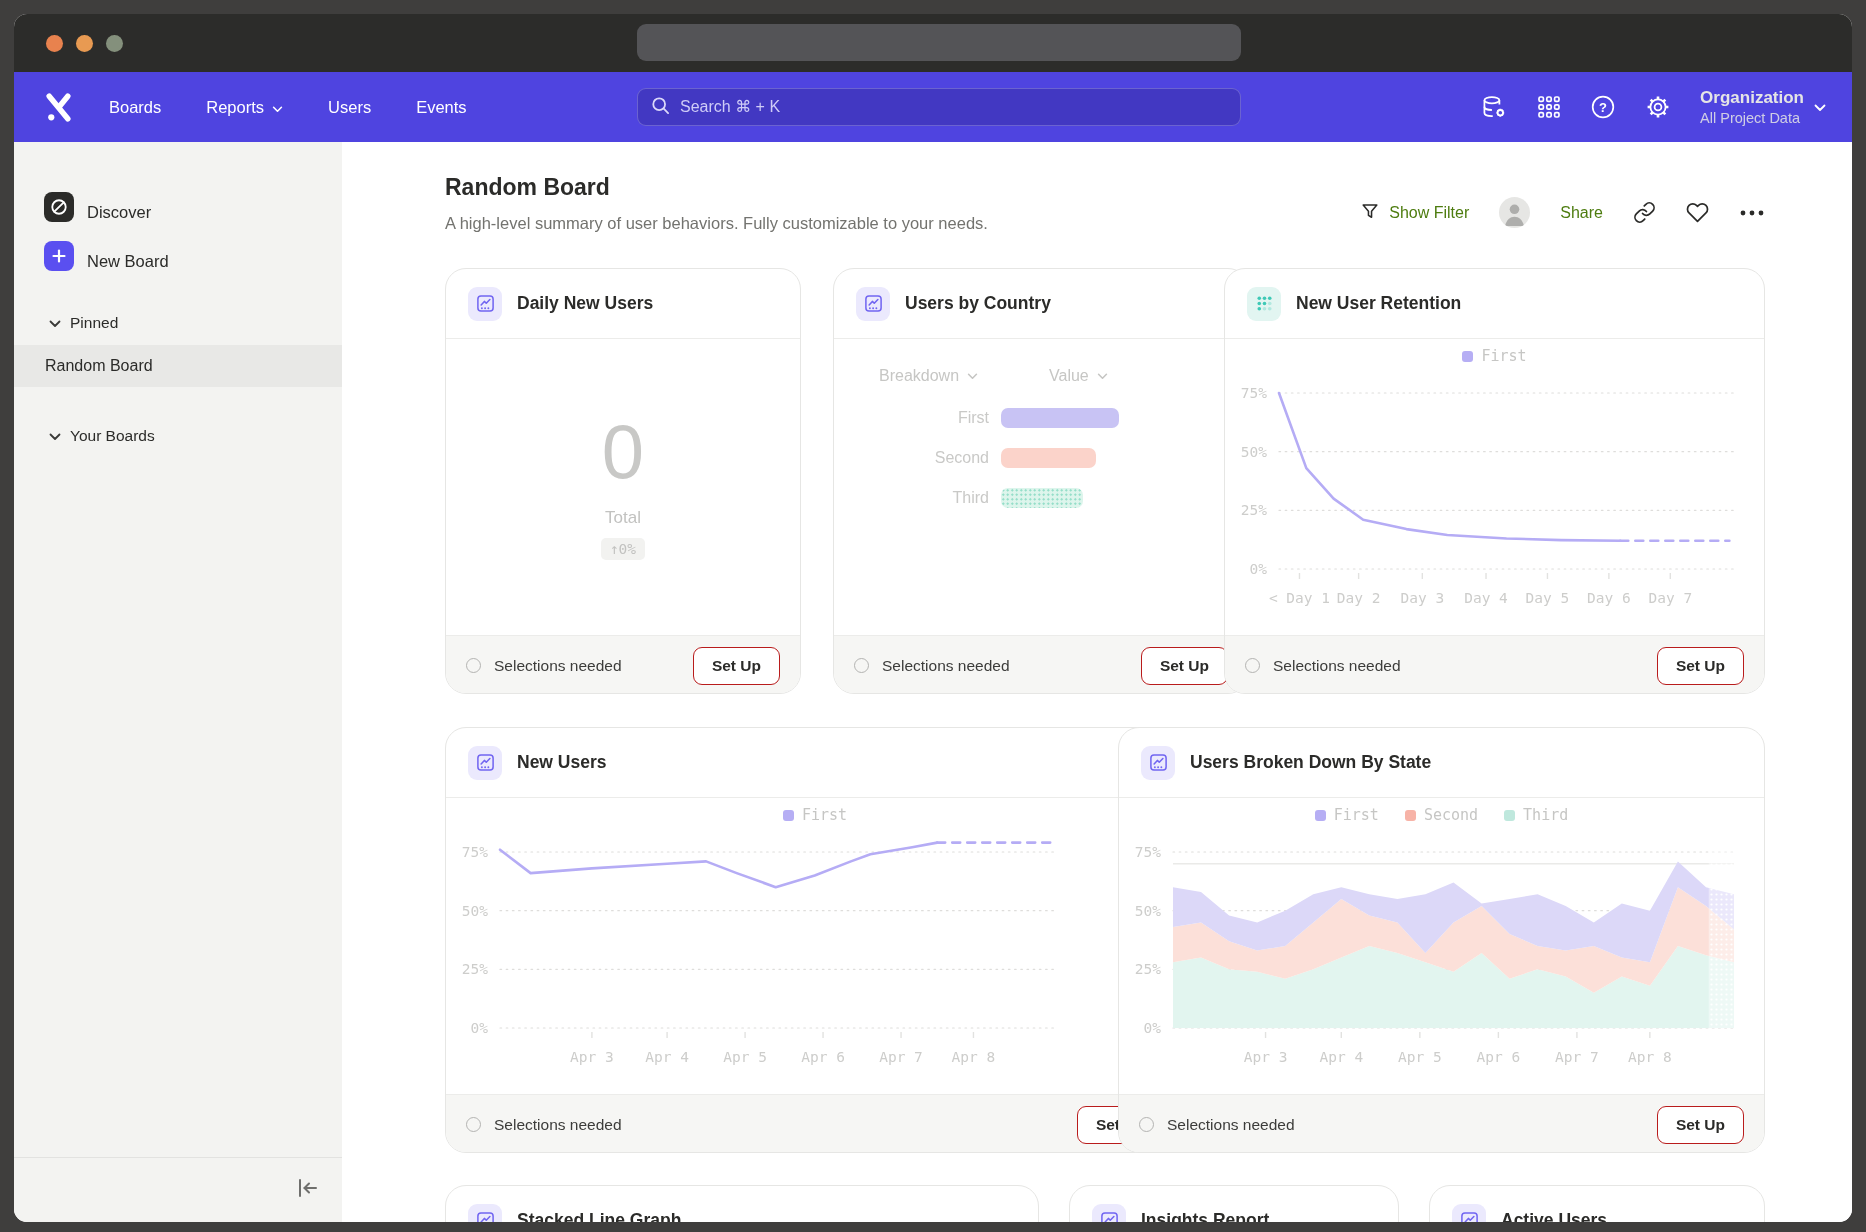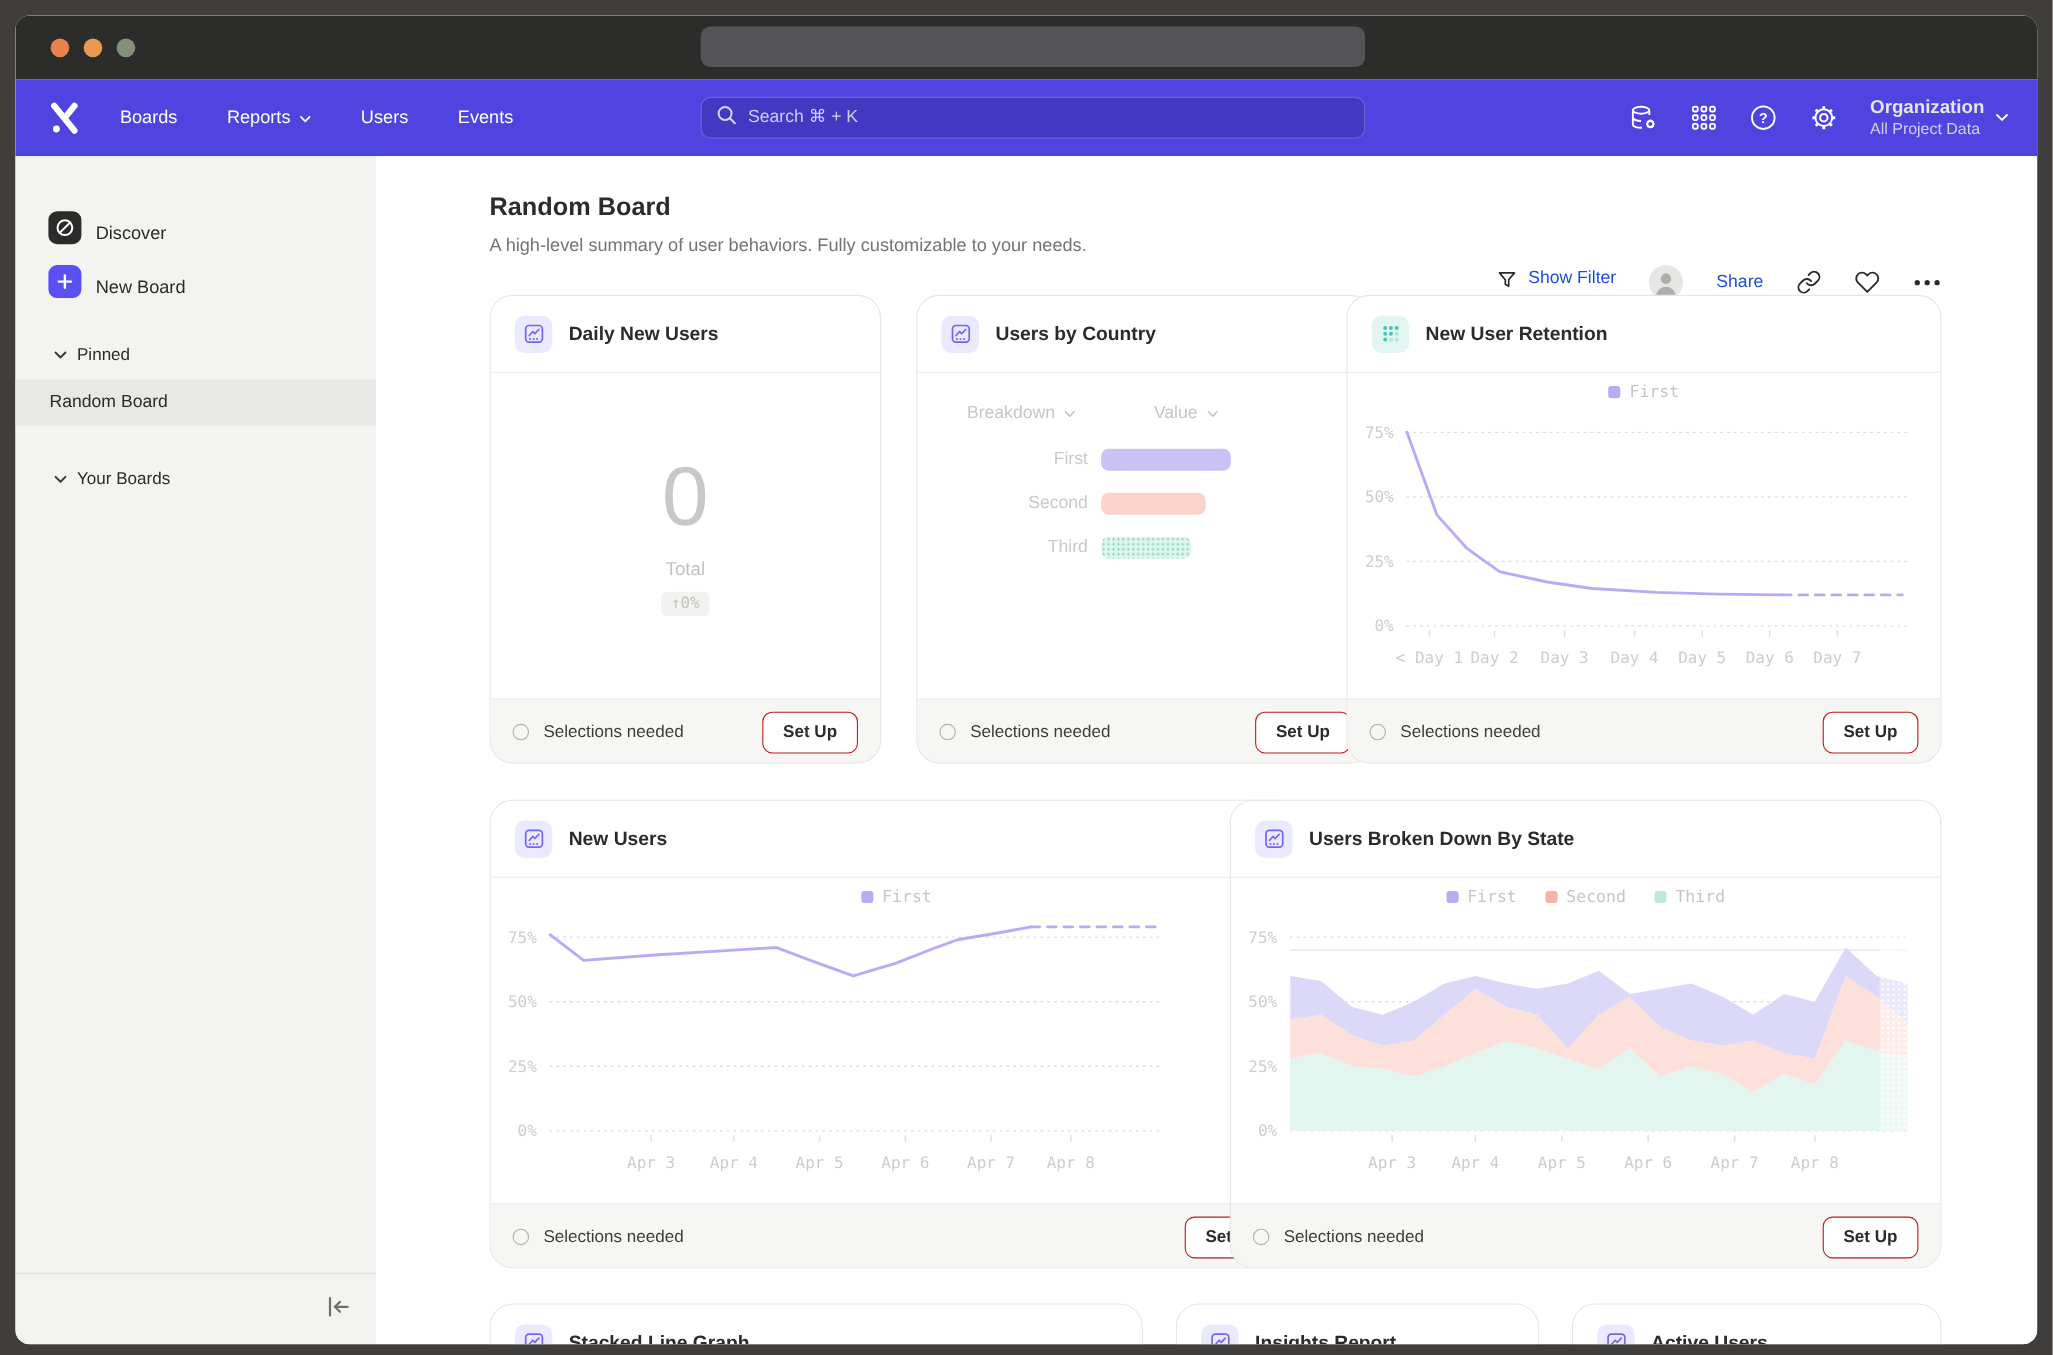--- a/index.html
+++ b/index.html
@@ -46,21 +46,21 @@
   .side-section { display:flex; align-items:center; gap:9px; margin-left:35px; font-size:15.5px; font-weight:400; color:#2b2b29; cursor:default; }
   .side-row { height:42px; display:flex; align-items:center; padding-left:31px; font-size:16px; color:#2b2b29; cursor:default; }
   .side-row.selected { background:#e8e8e6; }
   .side-divider { position:absolute; bottom:64px; left:0; right:0; height:1px; background:#e2e2e0; }
   .collapse-btn { position:absolute; bottom:22px; right:22px; display:flex; cursor:default; }
 
   .main { flex:1; position:relative; background:#fff; overflow:hidden; }
   .page-title { position:absolute; left:103px; top:32px; font-size:23px; font-weight:700; color:#2b2b29; }
   .page-desc { position:absolute; left:103px; top:72px; font-size:16.5px; color:#73736f; }
   .actions { position:absolute; top:55px; right:87px; display:flex; align-items:center; gap:30px; }
-  .act { display:flex; align-items:flex-start; gap:9px; font-size:16px; font-weight:500; color:#1d4ed8; cursor:default;margin-top:44px; }
+  .act { display:flex; align-items:center; gap:9px; font-size:16px; font-weight:500; color:#4d7c0f; cursor:default; }
 
   
   .cards { position:absolute; left:103px; top:126px; width:1320px; }
   .card { position:absolute; background:#fff; border:1px solid #e6e6e4; border-radius:21px; overflow:hidden; }
   .card-head { height:70px; display:flex; align-items:center; gap:15px; padding:0 22px; border-bottom:1px solid #ececea; }
   .card-head h3 { font-size:17.5px; font-weight:700; color:#2b2b29; }
   .cicon { width:34px; height:34px; border-radius:9px; display:flex; align-items:center; justify-content:center; flex:none; }
   .cicon.purple { background:#ebe9fd; }
   .cicon.teal { background:#e2f5f1; }
   .card-body { height:296px; position:relative; }

